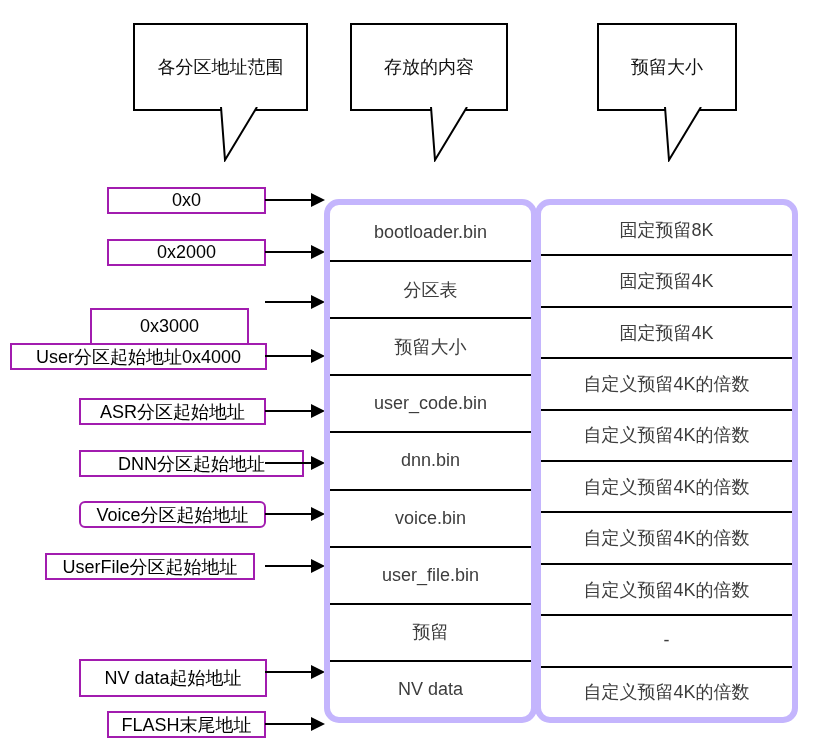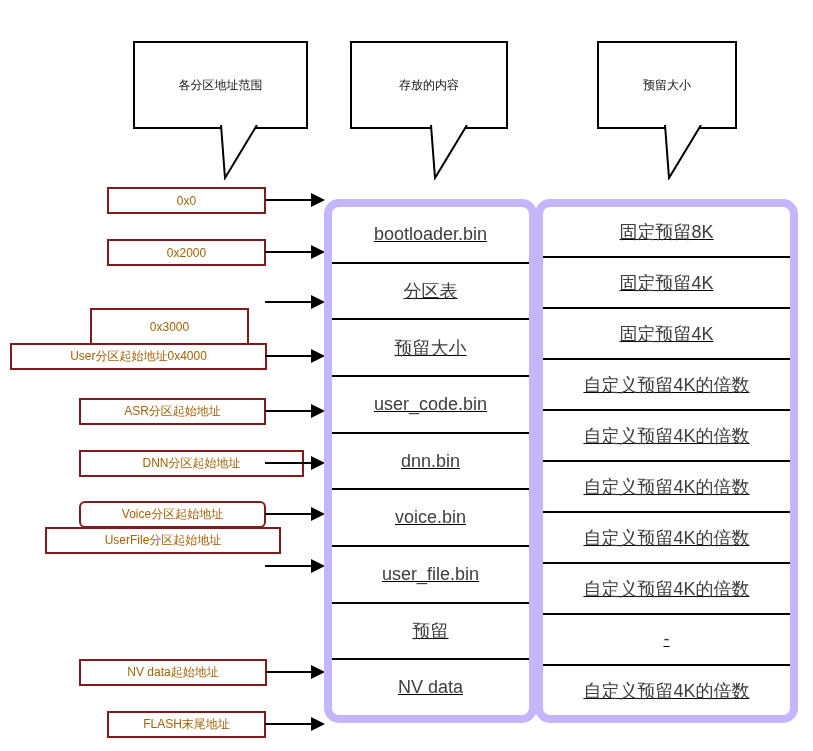--- a/index.html
+++ b/index.html
@@ -5,61 +5,61 @@
   html,body{margin:0;padding:0;background:#fff;}
   .canvas{
     position:relative;width:813px;height:751px;background:#ffffff;
     font-family:"Liberation Sans","DejaVu Sans",sans-serif;
     color:#000;overflow:hidden;
   }
   
   .callout{
     position:absolute;background:#fff;border:2px solid #000;
     display:flex;align-items:center;justify-content:center;
-    font-size:12px;color:#111;box-sizing:border-box;margin-top:18px;
+    font-size:18px;color:#111;box-sizing:border-box;
   }
   .callout-1{left:133px;top:23px;width:175px;height:88px;}
   .callout-2{left:350px;top:23px;width:158px;height:88px;}
   .callout-3{left:597px;top:23px;width:140px;height:88px;}
   .tail{position:absolute;top:calc(100% - 2px);width:40px;height:55px;}
   .callout-1 .tail{left:84px;}
   .callout-2 .tail{left:77px;}
   .callout-3 .tail{left:64px;}
   
   .addr{
-    position:absolute;background:#fff;border:2px solid #7f1d1d;
+    position:absolute;background:#fff;border:2px solid #a21caf;
     display:flex;align-items:center;justify-content:center;
-    font-size:12px;color:#a16207;box-sizing:border-box;white-space:nowrap;
+    font-size:18px;color:#000000;box-sizing:border-box;white-space:nowrap;
   }
   .addr-0{left:107px;top:187px;width:159px;height:27px;}
   .addr-1{left:107px;top:239px;width:159px;height:27px;}
   .addr-2{left:90px;top:289px;width:159px;height:37px;margin-top:19px;}
   .addr-3{left:10px; top:343px;width:257px;height:27px;}
   .addr-4{left:79px; top:398px;width:187px;height:27px;}
   .addr-5{left:79px; top:450px;width:225px;height:27px;}
   .addr-6{left:79px; top:501px;width:187px;height:27px;border-radius:6px;}
-  .addr-7{left:45px; top:527px;width:236px;height:27px;}
-  .addr-8{left:79px; top:659px;width:188px;height:27px;}
+  .addr-7{left:45px; top:553px;width:210px;height:27px;}
+  .addr-8{left:79px; top:659px;width:188px;height:38px;}
   .addr-9{left:107px;top:711px;width:159px;height:27px;}
   
   .arrow{position:absolute;left:265px;width:60px;height:14px;}
   .arrow .shaft{position:absolute;left:0;right:10px;top:6px;height:2px;background:#000;}
   .arrow .head{
     position:absolute;right:0;top:0;width:0;height:0;
     border-left:14px solid #000;border-top:7px solid transparent;border-bottom:7px solid transparent;
   }
   .arrow-0{top:193px;} .arrow-1{top:245px;} .arrow-2{top:295px;}
   .arrow-3{top:349px;} .arrow-4{top:404px;} .arrow-5{top:456px;}
   .arrow-6{top:507px;} .arrow-7{top:559px;} .arrow-8{top:665px;}
   .arrow-9{top:717px;}
   
   .ptable{position:absolute;left:324px;top:199px;width:474px;height:524px;display:flex;}
   .pcol{
-    box-sizing:border-box;border:8px solid #c4b5fd;border-radius:15px;background:#fff;
-    display:flex;flex-direction:column;height:100%;text-decoration:underline;
+    box-sizing:border-box;border:6px solid #c4b5fd;border-radius:15px;background:#fff;
+    display:flex;flex-direction:column;height:100%;
   }
   .pcol-left{width:213px;}
   .pcol-right{width:263px;margin-left:-2px;}
   .pcell{
     flex:1;display:flex;align-items:center;justify-content:center;
     font-size:18px;color:#3d3d3d;border-top:2px solid #000;white-space:nowrap;
   }
   .pcell:first-child{border-top:none;}
 </style>
 </head>

